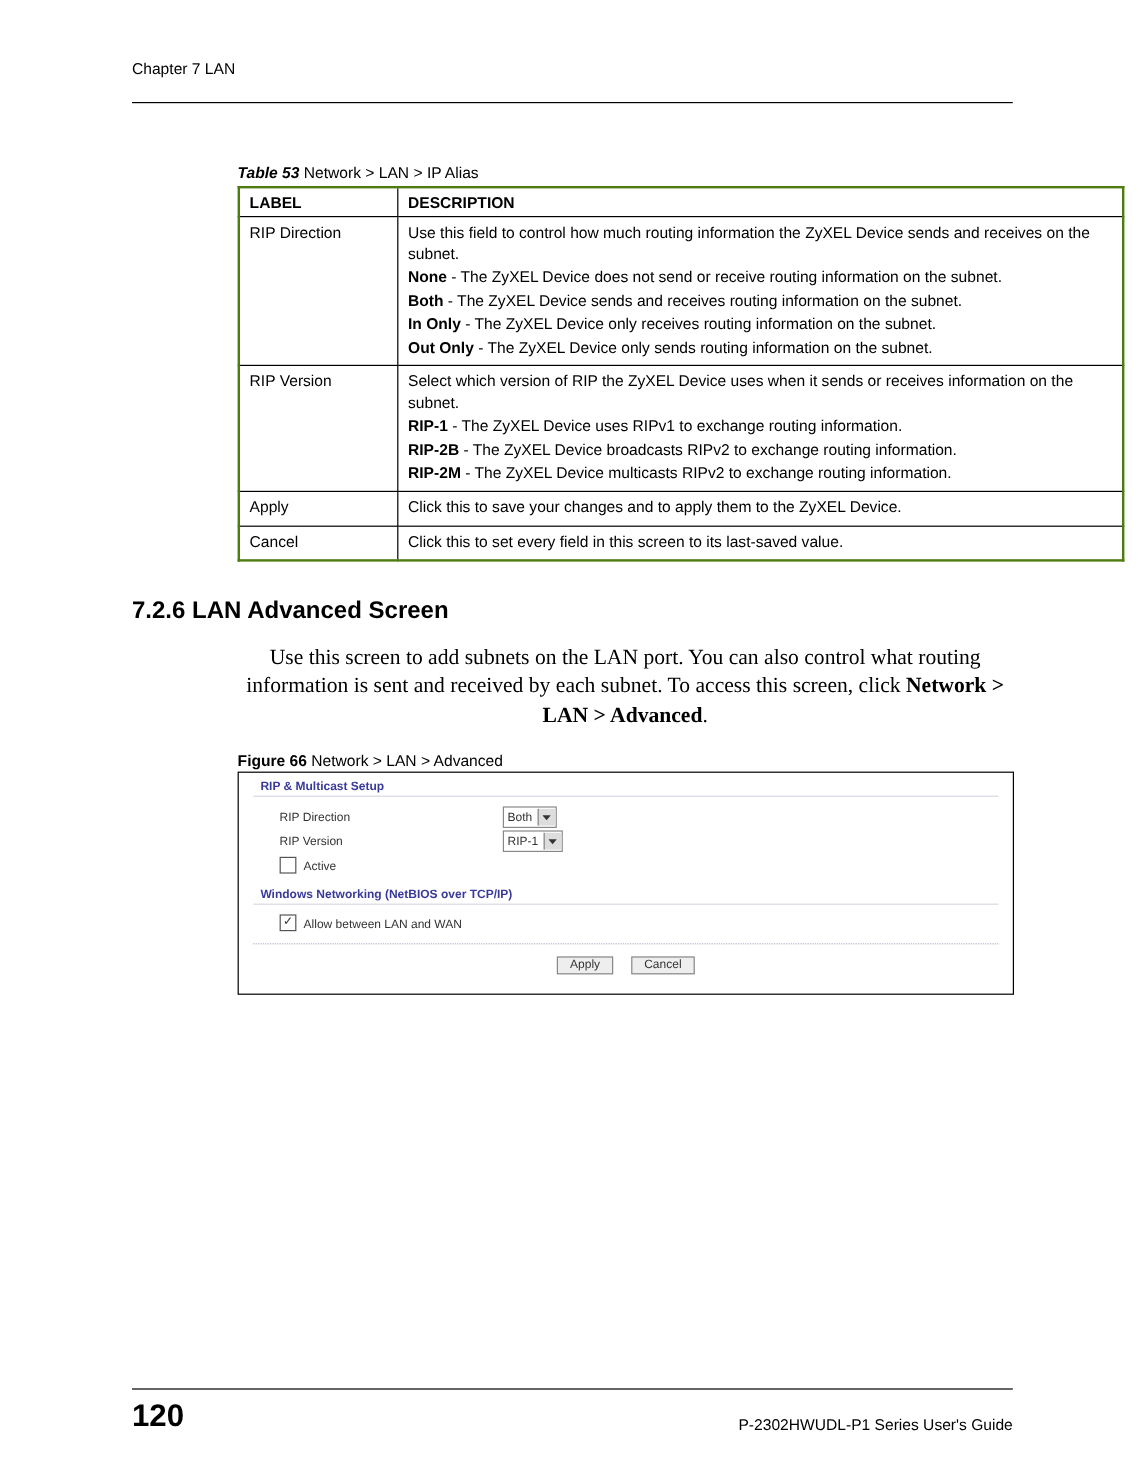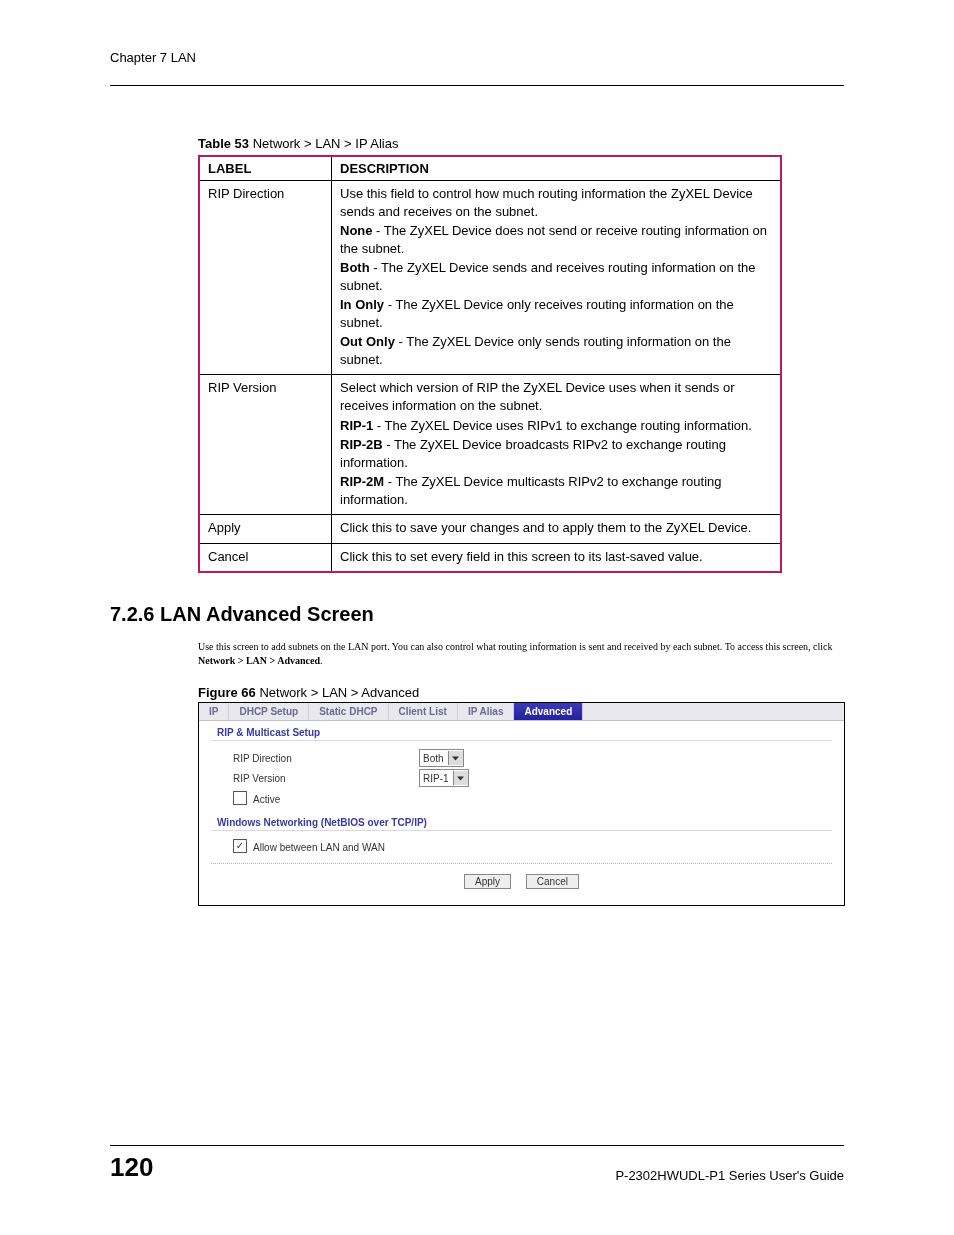--- a/index.html
+++ b/index.html
@@ -22,27 +22,27 @@
     color: #000;
     padding-bottom: 20px;
     border-bottom: 1px solid #000;
     margin-bottom: 50px;
   }
   .table-caption {
     font-size: 13px;
     margin-left: 88px;
     margin-bottom: 4px;
   }
-  .table-caption b { font-weight: bold; }
+  .table-caption b { font-weight: bold; font-style: italic; }
   table.desc {
     border-collapse: collapse;
-    width: 584px;
+    width: 739px;
     margin-left: 88px;
     margin-bottom: 30px;
-    border: 2px solid #be185d;
+    border: 2px solid #4d7c0f;
   }
   table.desc th {
     border: 1px solid #000;
     padding: 4px 8px;
     text-align: left;
     font-weight: bold;
     font-size: 13px;
     background: #fff;
   }
   table.desc td {
@@ -54,23 +54,24 @@
   }
   table.desc td.label-col { width: 115px; }
   .desc-block { margin-bottom: 2px; }
   h2.section-heading {
     font-size: 20px;
     font-weight: bold;
     margin: 30px 0 14px 0;
   }
   p.body-text {
     font-family: "Times New Roman", Times, serif;
-    font-size: 10px;
+    font-size: 18px;
     line-height: 1.35;
     margin: 0 0 18px 88px;
+    text-align: center;
   }
   .figure-caption {
     font-size: 13px;
     margin-left: 88px;
     margin-bottom: 2px;
   }
   
   .figure-box {
     margin-left: 88px;
     width: 645px;
@@ -162,21 +163,21 @@
     display: inline-block;
     border: 1px solid #888;
     background: #eee;
     font-size: 10px;
     padding: 1px 10px;
     margin: 0 6px;
     cursor: pointer;
   }
   .footer {
     position: absolute;
-    bottom: 52px;
+    bottom: 40px;
     left: 110px;
     right: 110px;
     border-top: 1px solid #000;
     padding-top: 6px;
     display: flex;
     justify-content: space-between;
     align-items: flex-end;
     text-align: right;
   }
   .page-number {
@@ -242,28 +243,20 @@
 
   <p class="body-text">
     <span>Use this screen to add subnets on the LAN port. You can also control what routing information is sent and received by each subnet. To access this screen, click </span><b>Network &gt; LAN &gt; Advanced</b><span>.</span>
   </p>
 
   <div class="figure-caption">
     <b>Figure 66</b><span>   Network &gt; LAN &gt; Advanced</span>
   </div>
 
   <div class="figure-box">
-    <div class="tabs" id="tab-bar">
-        <div class="tab">IP</div>
-        <div class="tab">DHCP Setup</div>
-        <div class="tab">Static DHCP</div>
-        <div class="tab">Client List</div>
-        <div class="tab">IP Alias</div>
-        <div class="tab active">Advanced</div>
-      </div>
     <div class="panel-body">
       <div class="section-title">RIP &amp; Multicast Setup</div>
 
       <div class="form-row">
         <span class="form-label">RIP Direction</span>
         <span class="fake-select">
           <span>Both</span>
           <span class="arrow-btn">
               <svg viewBox="0 0 10 6">
                 <path d="M0 0 L10 0 L5 6 Z" fill="#333"></path>

